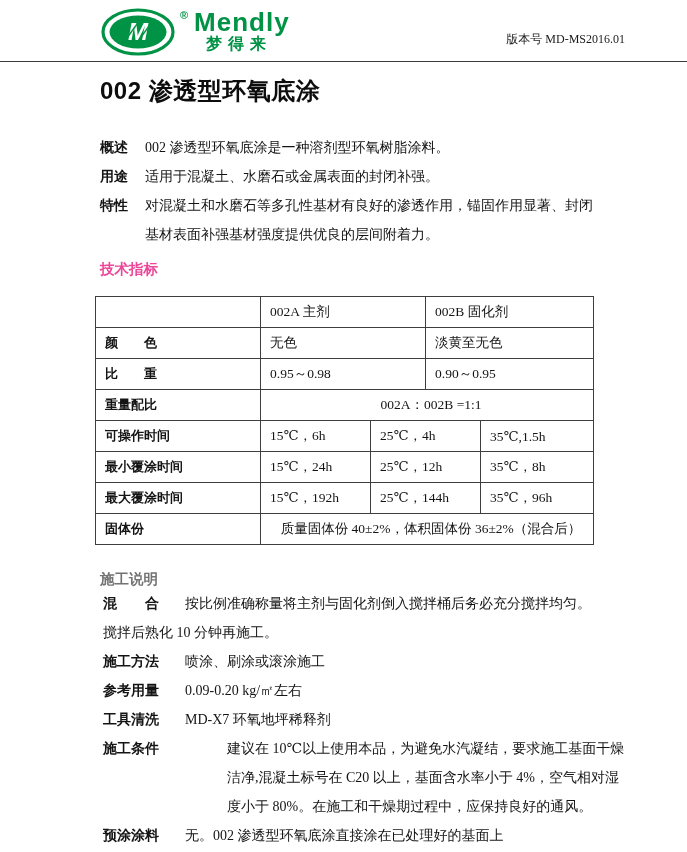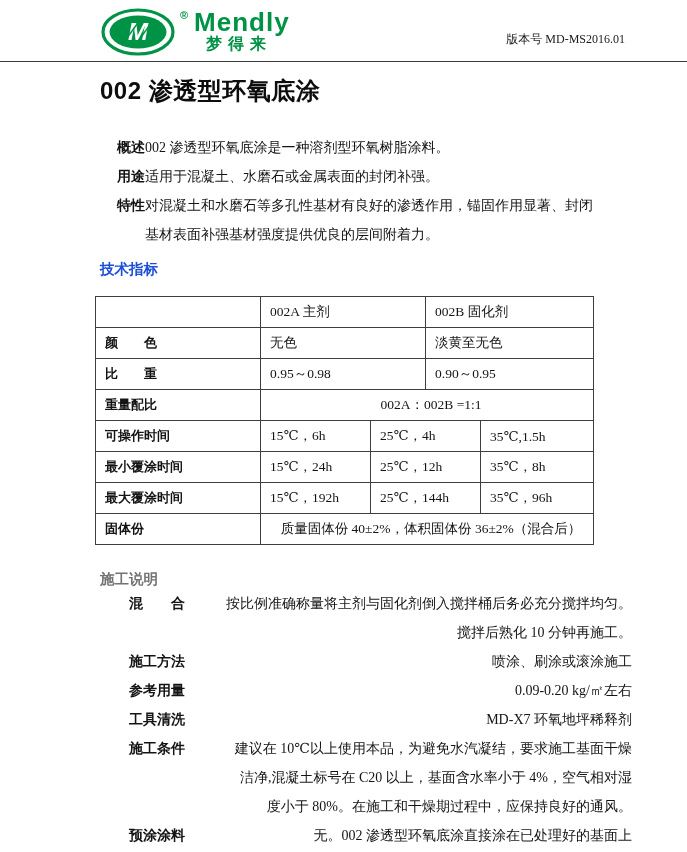--- a/index.html
+++ b/index.html
@@ -51,29 +51,28 @@
     color:#0d0d0d;
   }
 
   
   .intro { margin:26px 80px 0 100px; }
   .p-row { display:flex; font-size:14px; line-height:29px; }
   .p-label {
     flex:0 0 45px;
     font-family:"Liberation Sans","DejaVu Sans",sans-serif;
     font-weight:bold;
-    text-align:right;
   }
   .p-val { flex:1; }
   .features-val { max-width:458px; }
 
   .sec-heading {
     margin:11px 0 0 100px;
     font-family:Liberation Sans, sans-serif;
-    font-weight:bold; font-size:14.5px; color:#1d4ed8;
+    font-weight:bold; font-size:14.5px; color:#ec4899;
   }
 
   
   table.spec-table {
     border-collapse:collapse; table-layout:fixed;
     width:498px; margin:17px 12px 0 95px;
     font-size:13.5px;
   }
   .spec-table td {
     border:1px solid #3e3e3e;
@@ -86,21 +85,21 @@
     font-weight:bold; font-size:13px;
   }
   .spec-table td.ctr { text-align:center; padding-left:10px; }
 
   
   .app-heading {
     margin:25px 0 0 100px;
     font-family:"Liberation Sans","DejaVu Sans",sans-serif;
     font-weight:bold; font-size:14.5px; color:#737373;
   }
-  .app { margin:0 55px 0 103px;text-align:right; }
+  .app { margin:0 55px 0 103px; }
   .app-row { display:flex; font-size:14px; line-height:29px; }
   .app-label {
     flex:0 0 82px;
     font-family:"Liberation Sans","DejaVu Sans",sans-serif;
     font-weight:bold;
   }
   .app-val { flex:1; }
   .cond-val { max-width:432px;margin-left:42px; }
   .cont-line { font-size:14px; line-height:29px; }
 </style>

